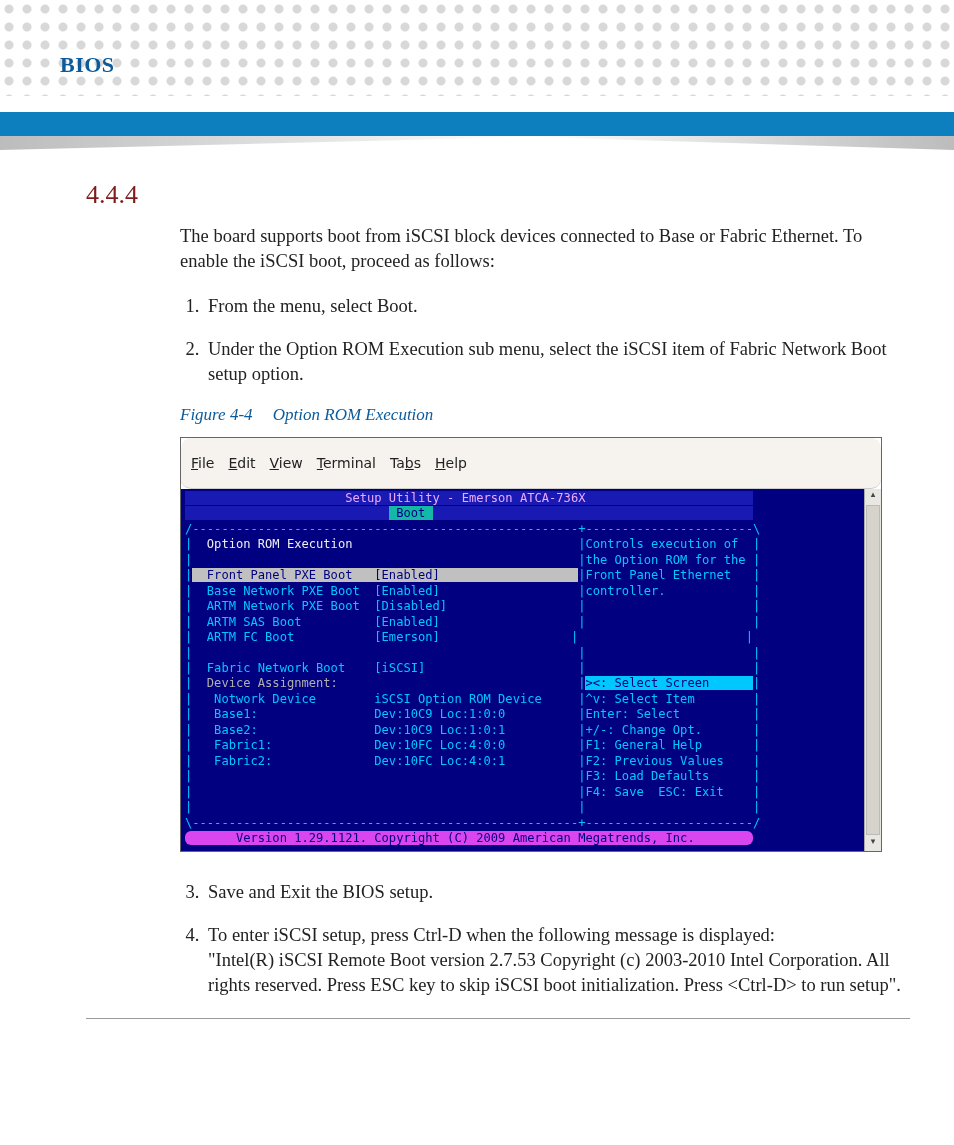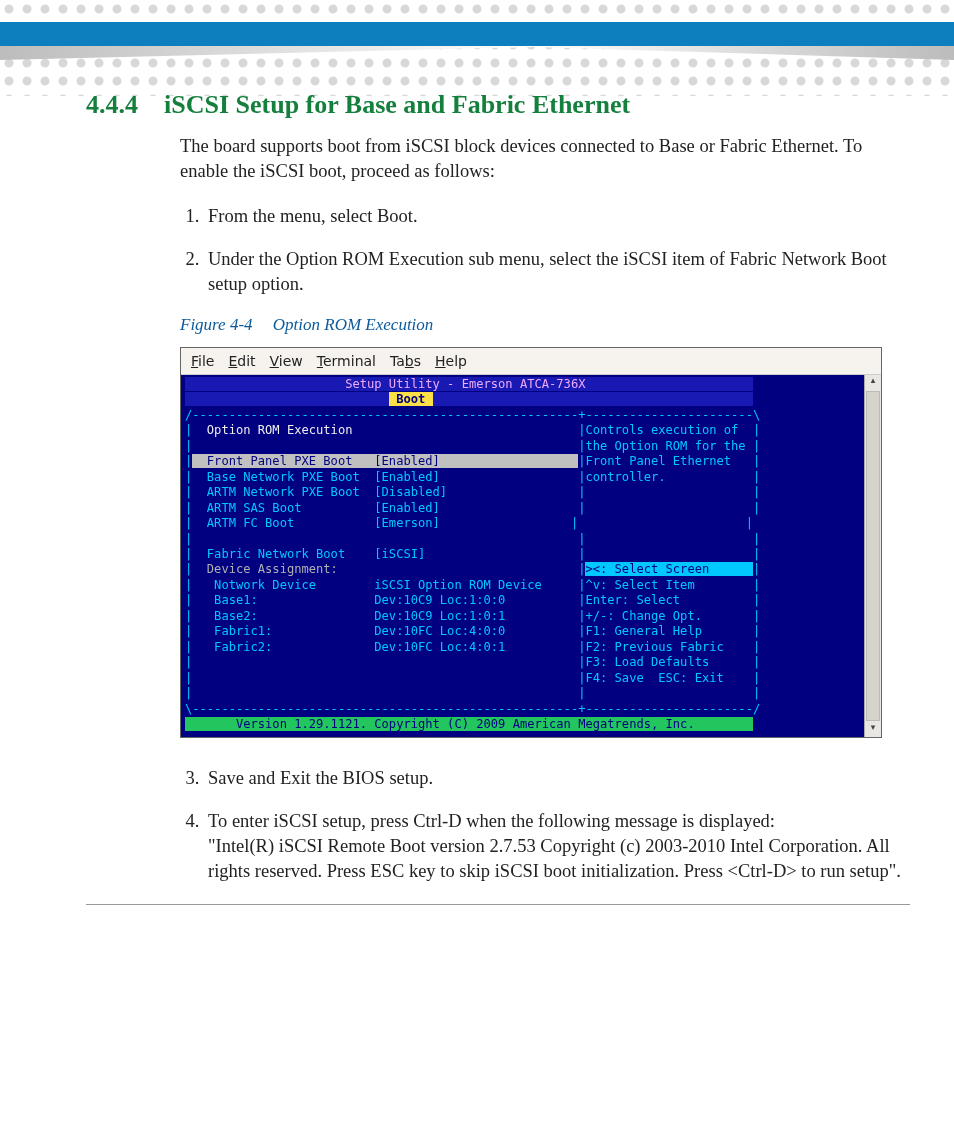--- a/index.html
+++ b/index.html
@@ -52,22 +52,22 @@
   .content {
     position: relative;
     z-index: 1;
     padding-top: 30px;
     padding-left: 26px;
     padding-right: 4px;
   }
   .sec-row {
     display: flex;
     gap: 26px;
-    color: #15803d;
-    font-weight: bold;
+    color: #7f1d1d;
+    font-weight: normal;
     font-size: 26px;
     margin-bottom: 14px;
   }
   .body-text {
     font-size: 18.5px;
     line-height: 1.35;
     margin-left: 94px;
     margin-bottom: 20px;
   }
   ol.ol1 {
@@ -87,25 +87,26 @@
   .terminal-wrap {
     margin-left: 94px;
     margin-bottom: 28px;
     border: 1px solid #666;
     width: 700px;
     background: #fff;
   }
   .term-menu {
     display: flex;
     gap: 14px;
-    padding: 5px 10px;
+    padding: 17px 10px;
     font-family: "DejaVu Sans","Liberation Sans",Arial,sans-serif;
     font-size: 14px;
     background: #f6f3ef;
     border-bottom: 1px solid #ccc;
+    border-radius: 10px;
   }
   .term-menu span u { text-decoration: underline; }
   .term-body {
     position: relative;
     display: flex;
   }
   .term-screen {
     flex: 1;
     background: #000080;
     color: #00c8ff;
@@ -133,50 +134,50 @@
   .term-scroll .thumb {
     flex: 1;
     background: #d6d3cd;
     margin: 1px;
     border: 1px solid #bbb;
   }
   .t-white { color: #eeeeee; }
   .t-grey  { color: #b0b0b0; }
   .t-cyan  { color: #00c8ff; }
   .t-title { background: #1919b3; color: #f0abfc; }
-  .t-tab   { background: #fde047; color: #000080; font-weight: bold; }
+  .t-tab   { background: #14b8a6; color: #000080; }
   .t-hl    { background: #c0c0c0; color: #000080; }
-  .t-footer{ background: #22c55e; color: #000080; }
+  .t-footer{ background: #d946ef; color: #000080; border-radius: 6px; }
   .t-help-hl{ background: #00c8ff; color: #000080; }
 
   hr.footrule {
     margin: 20px 0 6px 0;
     border: none;
     border-top: 1px solid #999;
   }
   .footer-row {
     display: flex;
     justify-content: space-between;
     font-size: 16px;
     color: #222;
   }
 </style>
 </head>
 <body>
 <div class="page">
 
 <div class="header-dots"></div>
+<div class="header-label">BIOS</div>
 <div class="header-bar"></div>
 <div class="header-wedge"></div>
 
 <div class="content">
 
   <div class="sec-row">
     <span>4.4.4</span>
-    <span>iSCSI Setup for Base and Fabric Ethernet</span>
   </div>
 
   <div class="body-text">The board supports boot from iSCSI block devices connected to Base or Fabric Ethernet. To enable the iSCSI boot, proceed as follows:</div>
 
   <ol class="ol1" start="1">
     <li>From the menu, select Boot.</li>
     <li>Under the Option ROM Execution sub menu, select the iSCSI item of Fabric Network Boot setup option.</li>
   </ol>
 
   <div class="fig-caption">
@@ -204,21 +205,21 @@
 <span class="t-cyan">|</span><span class="t-cyan">  ARTM Network PXE Boot  [Disabled]                  </span><span class="t-cyan">|</span><span class="t-cyan">                       </span><span class="t-cyan">|</span>
 <span class="t-cyan">|</span><span class="t-cyan">  ARTM SAS Boot          [Enabled]                   </span><span class="t-cyan">|</span><span class="t-cyan">                       </span><span class="t-cyan">|</span>
 <span class="t-cyan">|</span><span class="t-cyan">  ARTM FC Boot           [Emerson]                  </span><span class="t-cyan">|</span><span class="t-cyan">                       </span><span class="t-cyan">|</span>
 <span class="t-cyan">|</span><span class="t-cyan">                                                     </span><span class="t-cyan">|</span><span class="t-cyan">                       </span><span class="t-cyan">|</span>
 <span class="t-cyan">|</span><span class="t-cyan">  Fabric Network Boot    [iSCSI]                     </span><span class="t-cyan">|</span><span class="t-cyan">                       </span><span class="t-cyan">|</span>
 <span class="t-cyan">|</span><span class="t-grey">  Device Assignment:                                 </span><span class="t-cyan">|</span><span class="t-help-hl">&gt;&lt;: Select Screen      </span><span class="t-cyan">|</span>
 <span class="t-cyan">|</span><span class="t-cyan">   Notwork Device        iSCSI Option ROM Device     </span><span class="t-cyan">|</span><span class="t-cyan">^v: Select Item        </span><span class="t-cyan">|</span>
 <span class="t-cyan">|</span><span class="t-cyan">   Base1:                Dev:10C9 Loc:1:0:0          </span><span class="t-cyan">|</span><span class="t-cyan">Enter: Select          </span><span class="t-cyan">|</span>
 <span class="t-cyan">|</span><span class="t-cyan">   Base2:                Dev:10C9 Loc:1:0:1          </span><span class="t-cyan">|</span><span class="t-cyan">+/-: Change Opt.       </span><span class="t-cyan">|</span>
 <span class="t-cyan">|</span><span class="t-cyan">   Fabric1:              Dev:10FC Loc:4:0:0          </span><span class="t-cyan">|</span><span class="t-cyan">F1: General Help       </span><span class="t-cyan">|</span>
-<span class="t-cyan">|</span><span class="t-cyan">   Fabric2:              Dev:10FC Loc:4:0:1          </span><span class="t-cyan">|</span><span class="t-cyan">F2: Previous Fabric    </span><span class="t-cyan">|</span>
+<span class="t-cyan">|</span><span class="t-cyan">   Fabric2:              Dev:10FC Loc:4:0:1          </span><span class="t-cyan">|</span><span class="t-cyan">F2: Previous Values    </span><span class="t-cyan">|</span>
 <span class="t-cyan">|</span><span class="t-cyan">                                                     </span><span class="t-cyan">|</span><span class="t-cyan">F3: Load Defaults      </span><span class="t-cyan">|</span>
 <span class="t-cyan">|</span><span class="t-cyan">                                                     </span><span class="t-cyan">|</span><span class="t-cyan">F4: Save  ESC: Exit    </span><span class="t-cyan">|</span>
 <span class="t-cyan">|</span><span class="t-cyan">                                                     </span><span class="t-cyan">|</span><span class="t-cyan">                       </span><span class="t-cyan">|</span>
 <span class="t-cyan">\-----------------------------------------------------+-----------------------/</span>
 <span class="t-footer">       Version 1.29.1121. Copyright (C) 2009 American Megatrends, Inc.        </span></div>
       <div class="term-scroll">
         <div class="arrow">▴</div>
         <div class="thumb"></div>
         <div class="arrow">▾</div>
       </div>

